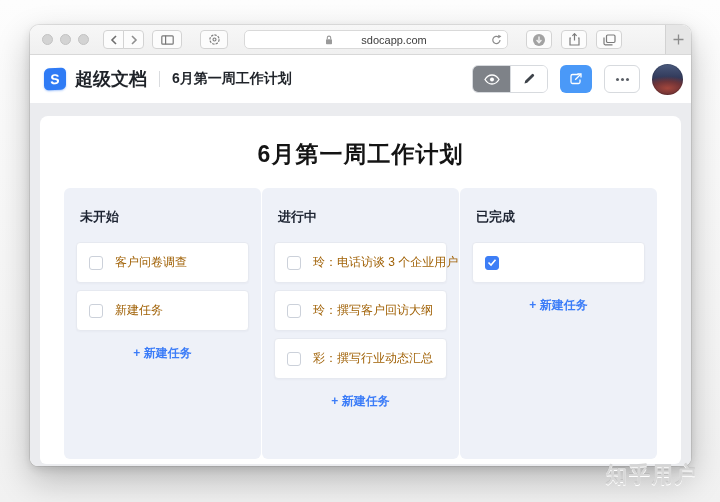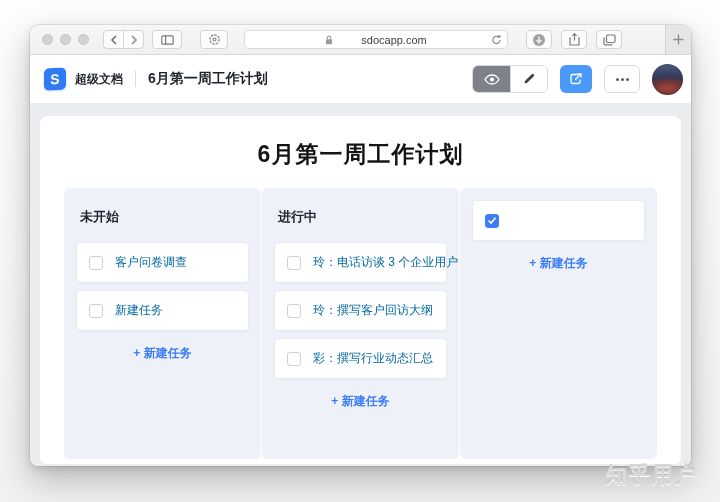--- a/index.html
+++ b/index.html
@@ -60,21 +60,21 @@
     height:48px; flex:0 0 48px; background:#fff;
     display:flex; align-items:center; padding:0 8px 0 14px;
   }
   .logo {
     width:22px; height:22px; border-radius:5px; background:#2f7bf5;
     color:#fff; font-weight:bold; font-size:14px;
     display:flex; align-items:center; justify-content:center;
     transform:skewY(-3deg);
     box-shadow:0 1px 2px rgba(47,123,245,.4);
   }
-  .app-name { font-size:12px; font-weight:bold; color:#1f2329; margin-left:9px; }
+  .app-name { font-size:18px; font-weight:bold; color:#1f2329; margin-left:9px; }
   .appbar-divider { width:1px; height:16px; background:#dadcdf; margin:0 12px; }
   .doc-title { font-size:14px; font-weight:bold; color:#1f2329; }
   .appbar-right { margin-left:auto; display:flex; align-items:center; gap:12px; }
   .seg {
     display:flex; height:28px; border:1px solid #d7dade; border-radius:6px; overflow:hidden;
     background:#fff;
   }
   .seg-view { width:37px; background:#7e8288; display:flex; align-items:center; justify-content:center; }
   .seg-edit { width:37px; background:#fff; display:flex; align-items:center; justify-content:center; border-left:1px solid #d7dade; }
   .btn-blue {
@@ -116,21 +116,21 @@
     display:flex; align-items:center; padding:0 12px; margin-bottom:7px;
     box-shadow:0 1px 2px rgba(30,37,51,.03);
   }
   .checkbox {
     width:14px; height:14px; border:1px solid #ccd1da; border-radius:3px; background:#fff;
     flex:0 0 14px; display:flex; align-items:center; justify-content:center;
   }
   .checkbox svg { display:none; }
   .checkbox.checked { background:#3d7ef6; border-color:#3d7ef6; }
   .checkbox.checked svg { display:block; }
-  .task-label { font-size:12px; color:#0369a1; margin-left:12px; white-space:nowrap; }
+  .task-label { font-size:12px; color:#a16207; margin-left:12px; white-space:nowrap; }
   .add-task {
     display:block; text-align:center; font-size:12px; color:#3b7cf8; margin-top:14px;
     cursor:pointer; text-decoration:none; font-weight:bold;
   }
 
   .watermark {
     position:absolute; right:22px; bottom:13px;
     font-size:21px; font-weight:bold; letter-spacing:2px;
     color:#d7d7d7; text-shadow:0 1px 0 #ffffff, 0 -1px 0 rgba(160,160,160,.35);
   }
@@ -295,20 +295,21 @@
       
     </span>
     <span class="task-label">彩：撰写行业动态汇总</span>
   </div>
 
 </div>
     <a class="add-task">+ 新建任务</a>
   </div>
 
   <div class="board-column">
+    <div class="col-title">已完成</div>
     <div>
   <div class="card">
     <span class="checkbox checked">
       <svg width="10" height="9" viewBox="0 0 10 9">
                     <polyline points="1.5,4.5 4,7 8.5,1.8" fill="none" stroke="#fff" stroke-width="1.6"></polyline>
                   </svg>
     </span>
   </div>
 </div>
     <a class="add-task">+ 新建任务</a>

